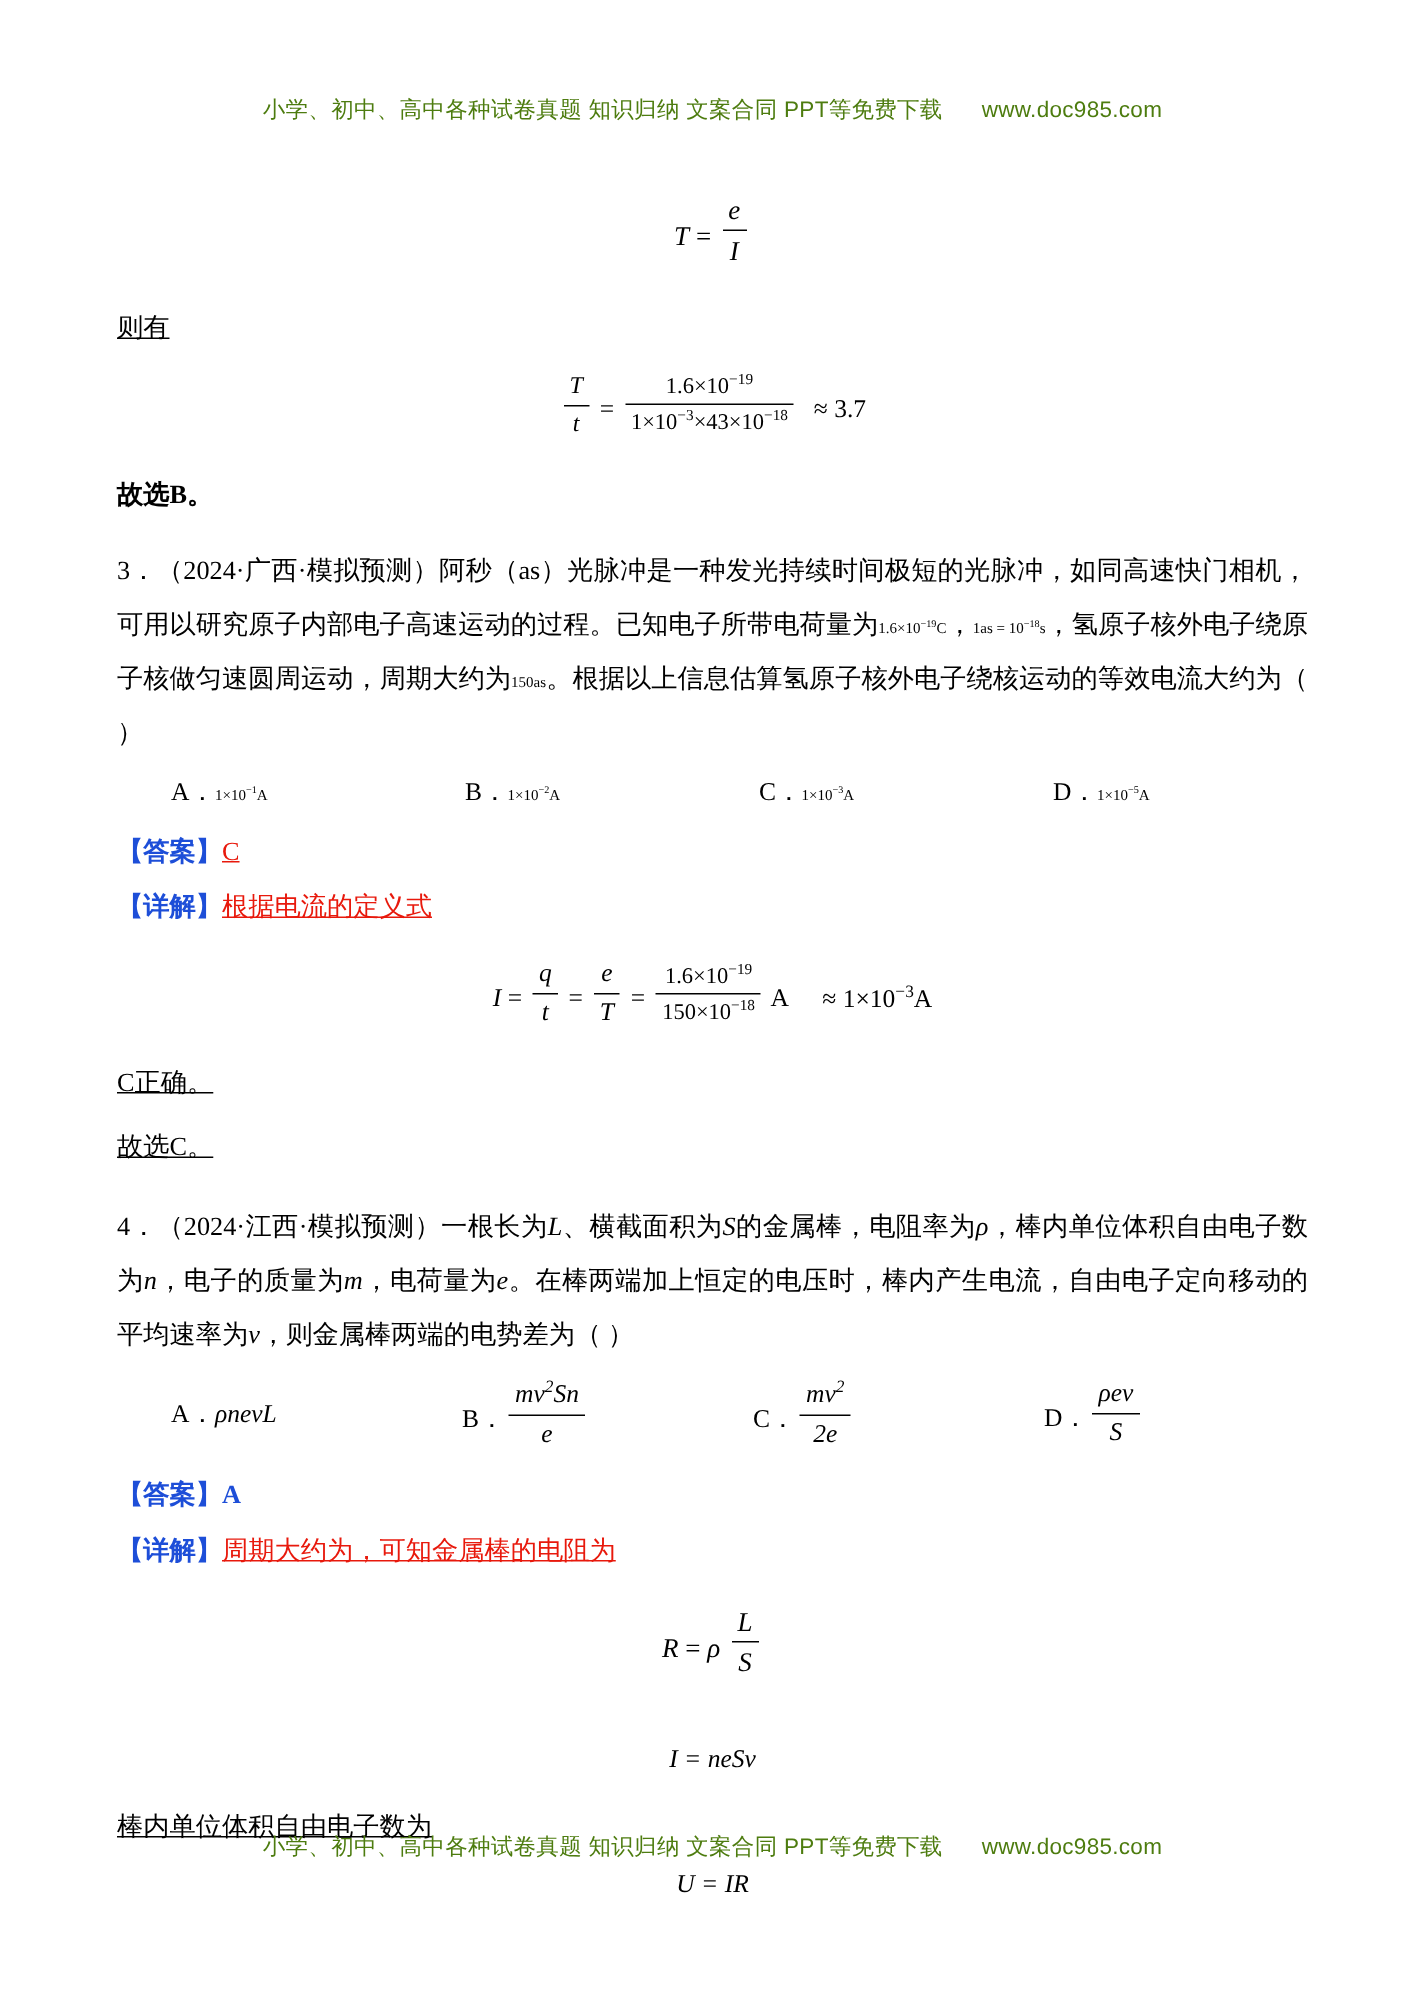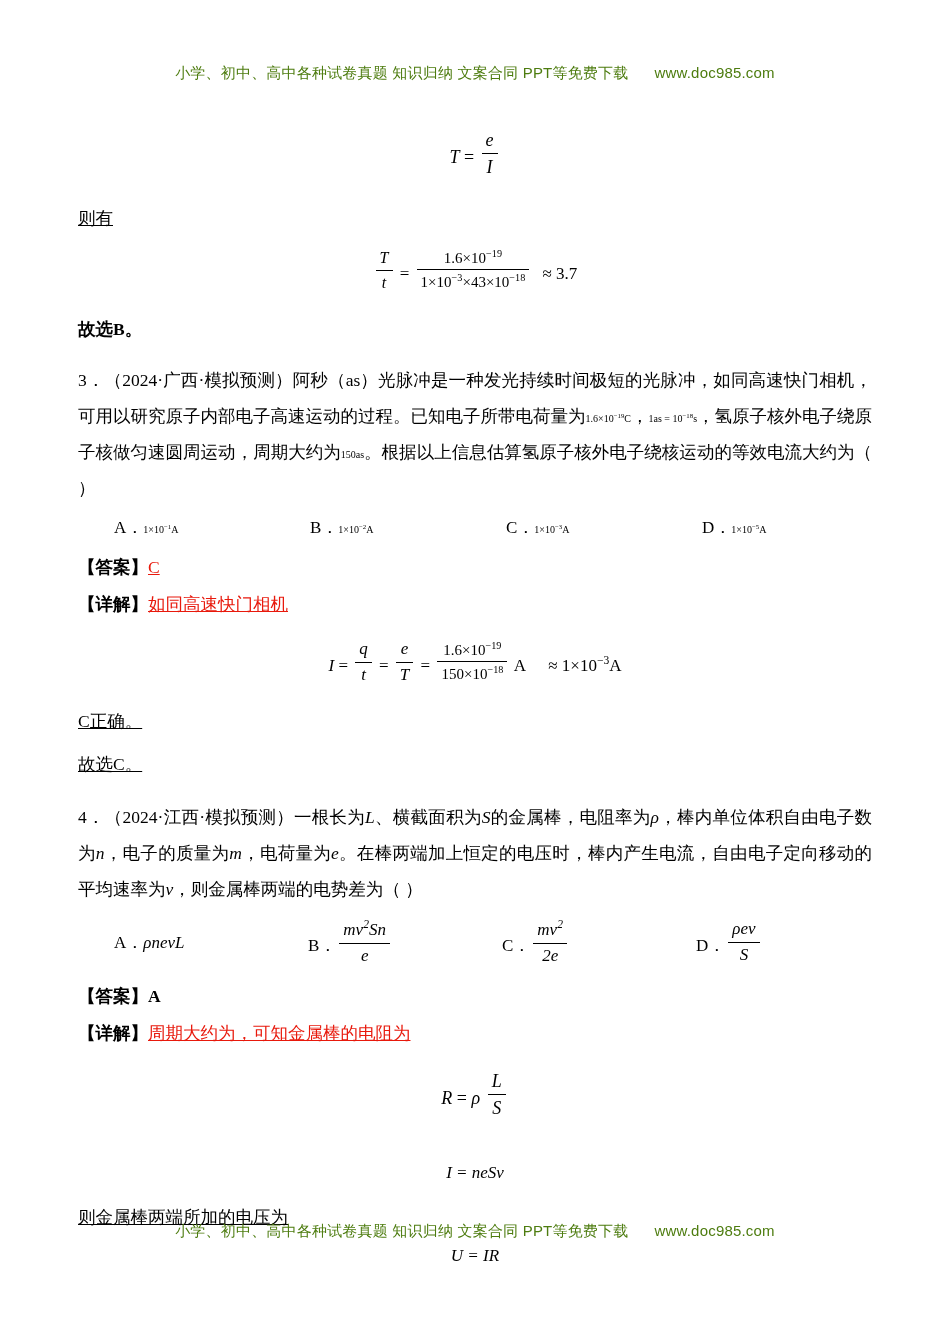--- a/index.html
+++ b/index.html
@@ -26,21 +26,21 @@
     text-align: center;
     font-family: "Liberation Sans", sans-serif;
     font-size: 15px;
     color: #4d7c0f;
     letter-spacing: 0.2px;
   }
   .header-note { padding-top: 64px; }
   .footer-note { position: absolute; left: 0; right: 0; bottom: 103px; }
   .note-url { margin-left: 26px; }
   .red { color: #e8190c; text-decoration: underline; }
-  .redb { color: #000000; font-weight: bold; }
+  .redb { color: #1d4ed8; font-weight: bold; }
   .body-text {
     font-size: 17.5px;
     line-height: 2.05;
     text-align: justify;
     color: #000;
   }
   .centered-eq {
     text-align: center;
     font-size: 17px;
     margin: 7px 0;
@@ -128,21 +128,21 @@
     <div class="opt"><span>B．</span><span class="small-eq"><span>1×10</span><span class="sup">−2</span><span>A</span></span></div>
     <div class="opt"><span>C．</span><span class="small-eq"><span>1×10</span><span class="sup">−3</span><span>A</span></span></div>
     <div class="opt"><span>D．</span><span class="small-eq"><span>1×10</span><span class="sup">−5</span><span>A</span></span></div>
   </div>
 
   <div class="ans-line">
     <span class="redb">【答案】</span><span class="red">C</span>
   </div>
 
   <div class="detail-line">
-    <span class="redb">【详解】</span><span class="red">如同高速快门相机</span>
+    <span class="redb">【详解】</span><span class="red">根据电流的定义式</span>
   </div>
 
   <div style="height:10px"></div>
   <div class="centered-eq">
     <span class="it">I</span>
     <span>=</span>
     <span class="frac"><span class="num it">q</span><span class="den it">t</span></span>
     <span>=</span>
     <span class="frac"><span class="num it">e</span><span class="den it">T</span></span>
     <span>=</span>
@@ -186,21 +186,21 @@
     <span class="it">ρ</span>
     <span class="frac"><span class="num it">L</span><span class="den it">S</span></span>
   </div>
 
   <div style="height:18px"></div>
 
   <div style="height:10px"></div>
   <div class="centered-eq"><span class="it">I = neSv</span></div>
 
   <div style="height:14px"></div>
-  <div class="body-text red tight">则金属棒两端所加的电压为</div>
+  <div class="body-text red tight">棒内单位体积自由电子数为</div>
 
   <div style="height:8px"></div>
   <div class="centered-eq"><span class="it">U = IR</span></div>
 
   <div class="footer-note">
     <span>小学、初中、高中各种试卷真题  知识归纳  文案合同  PPT等免费下载</span><span class="note-url">www.doc985.com</span>
   </div>
 
 </div>
 

